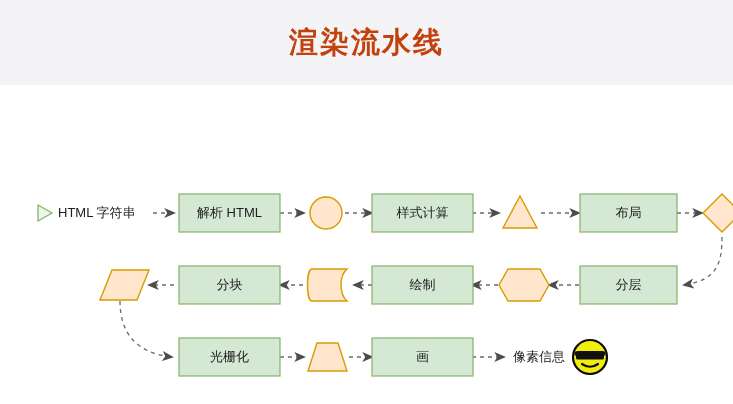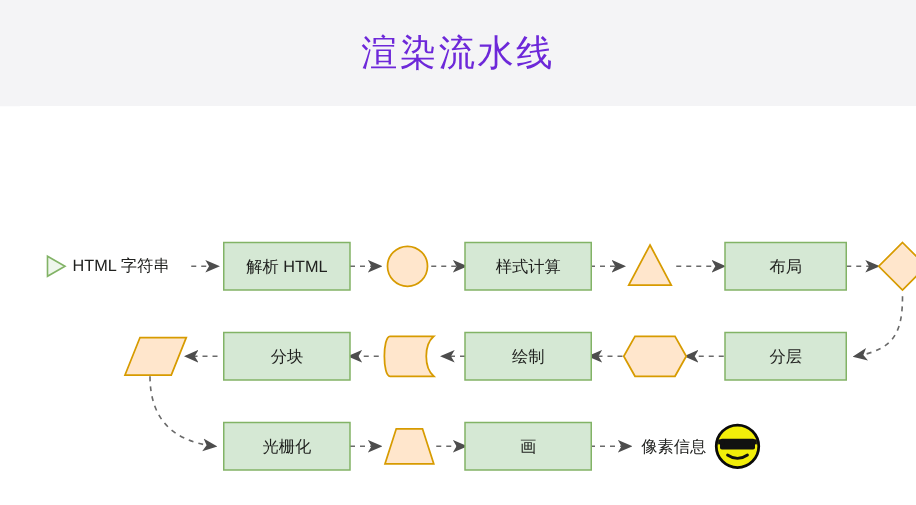--- a/index.html
+++ b/index.html
@@ -25,22 +25,22 @@
   #page-title {
     position: absolute;
     left: 0;
     top: 0;
     width: 733px;
     height: 85px;
     display: flex;
     align-items: center;
     justify-content: center;
     font-size: 29px;
-    font-weight: 400;
-    color: #6d28d9;
+    font-weight: 700;
+    color: #c2410c;
     letter-spacing: 2px;
     user-select: none;
   }
   #diagram-canvas {
     position: absolute;
     left: 16px;
     top: 85px;
     width: 733px;
     height: 319px;
     background: #ffffff;

